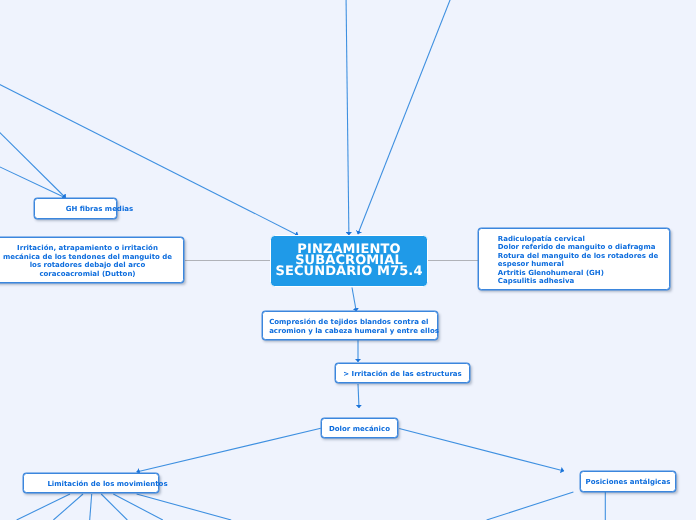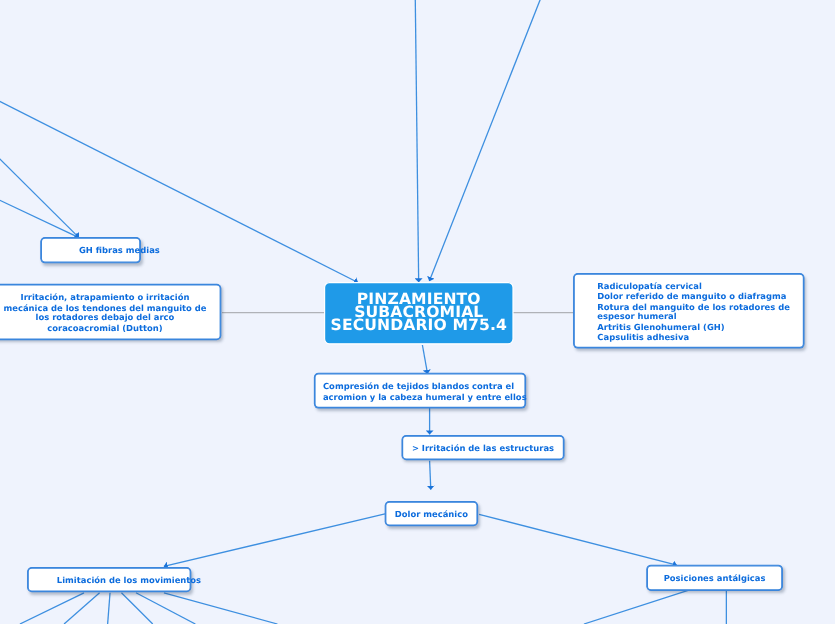--- a/index.html
+++ b/index.html
@@ -123,15 +123,15 @@
 </div>
 
 <div class="node" style="left:320.7px;top:386px;width:77.6px;height:20.3px;margin-top:32px;">
   <span>Dolor mecánico</span>
 </div>
 
 <div class="node" style="left:22.7px;top:472.8px;width:136.6px;height:20.3px;padding-left:33px;">
   <span>Limitación de los movimientos</span>
 </div>
 
-<div class="node" style="left:539px;top:471.3px;width:113px;height:20.3px;align-items:center;">
+<div class="node" style="left:580px;top:471.3px;width:96px;height:20.3px;align-items:center;">
   <span>Posiciones antálgicas</span>
 </div>
 
 </body></html>

